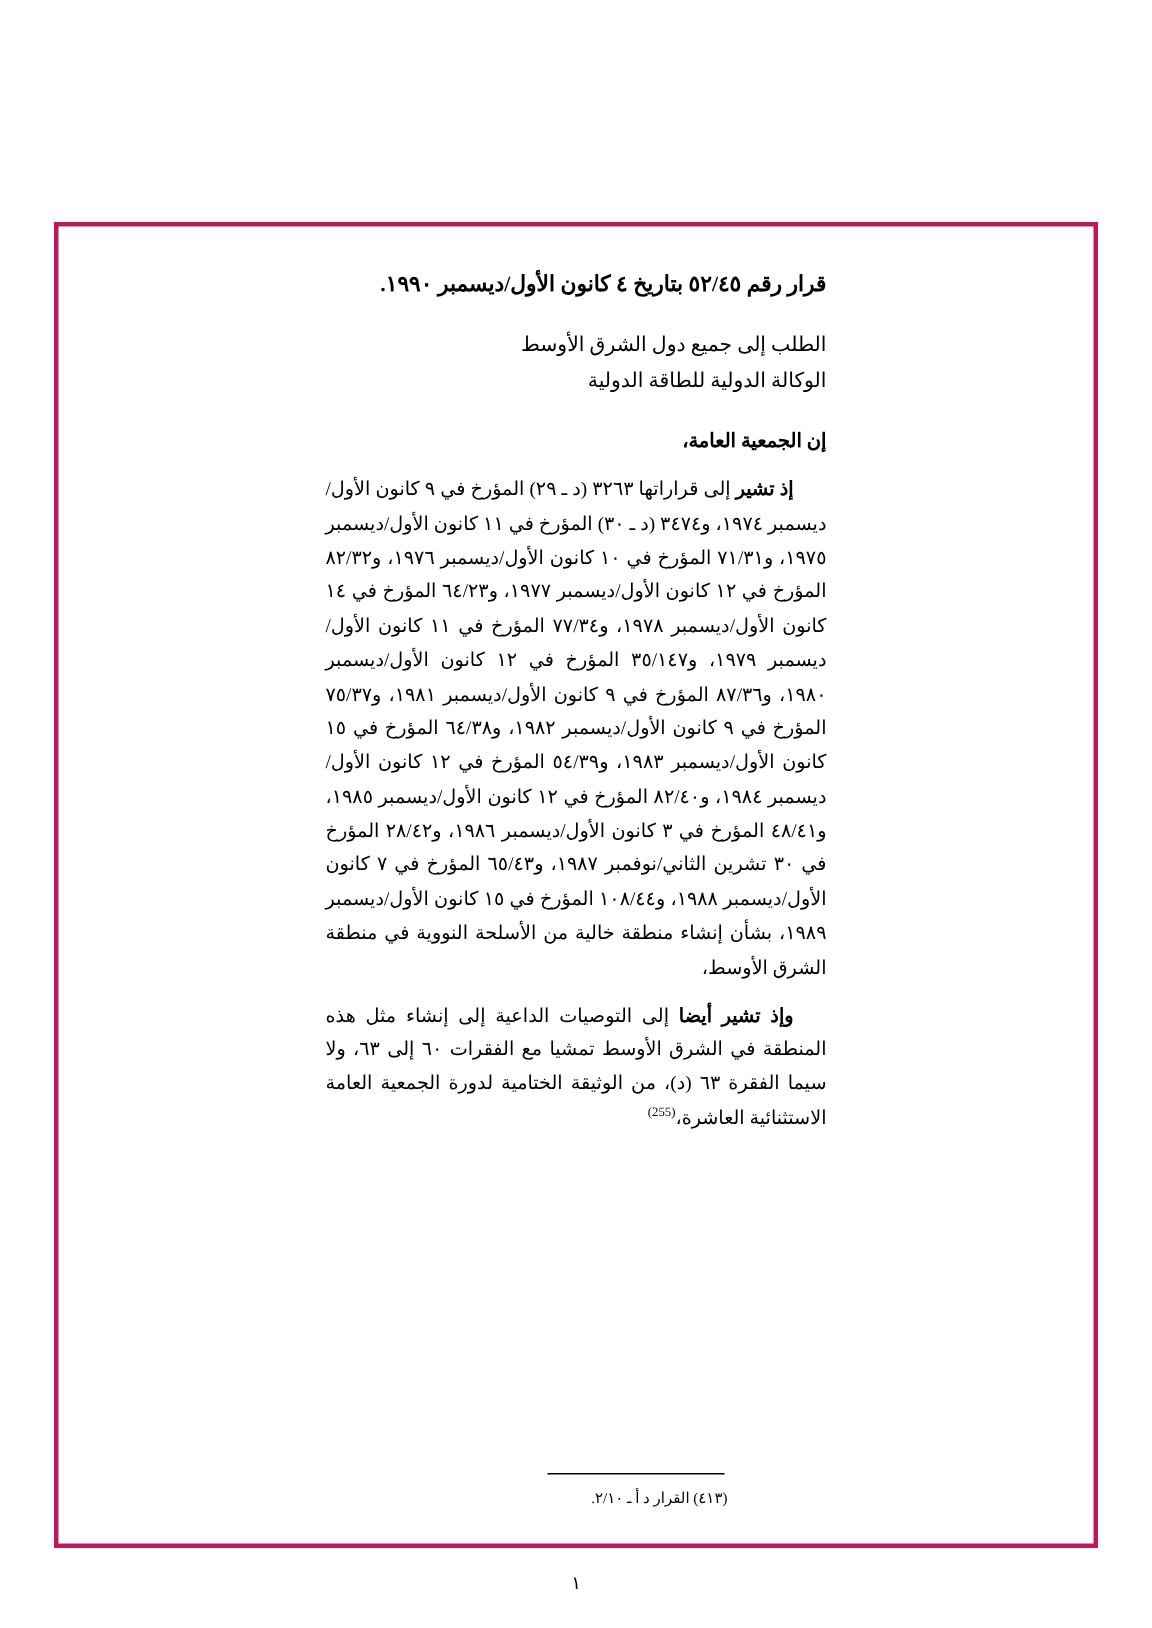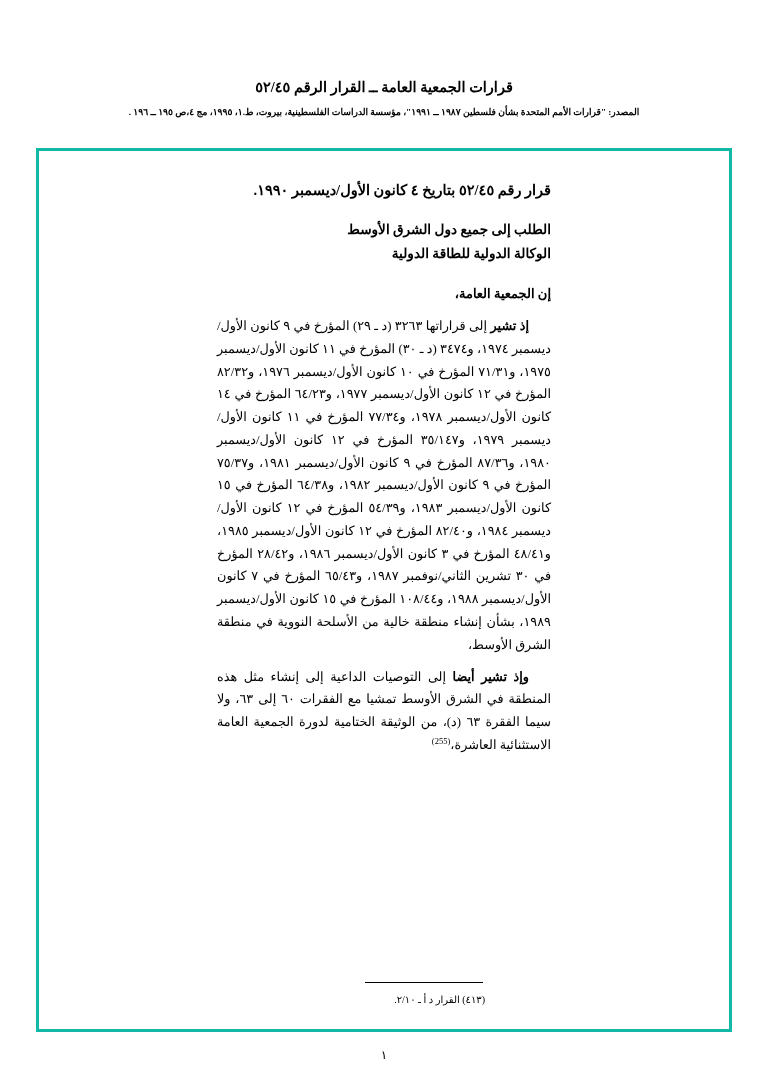--- a/index.html
+++ b/index.html
@@ -43,21 +43,21 @@
     color: #000;
   }
 
   
   .frame {
     position: absolute;
     top: 148px;
     left: 36px;
     width: 696px;
     height: 884px;
-    border: 3px solid #14b8a6;
+    border: 3px solid #be185d;
     box-sizing: border-box;
     background: #ffffff;
   }
 
   .content {
     position: absolute;
     top: 0;
     left: 0;
     right: 0;
     bottom: 0;
@@ -76,21 +76,21 @@
   .res-title {
     font-size: 14.5px;
     font-weight: bold;
     text-align: right;
     line-height: 1.6;
     margin-bottom: 16px;
   }
 
   .subject {
     font-size: 13.6px;
-    font-weight: bold;
+    font-weight: normal;
     text-align: center;
     line-height: 1.72;
     margin-bottom: 18px;
   }
 
   .assembly {
     font-size: 13px;
     font-weight: bold;
     text-align: center;
     margin-bottom: 10px;
@@ -145,24 +145,20 @@
     right: 0;
     text-align: center;
     font-size: 12px;
   }
 </style>
 </head>
 <body>
 
 <div class="page">
 
-  <div class="doc-header">
-    <div class="title">قرارات الجمعية العامة ــ القرار الرقم ٥٢/٤٥</div>
-    <div class="source">المصدر: "قرارات الأمم المتحدة بشأن فلسطين ١٩٨٧ ــ ١٩٩١"، مؤسسة الدراسات الفلسطينية، بيروت، ط.١، ١٩٩٥، مج ٤،ص ١٩٥ ــ ١٩٦ .</div>
-  </div>
 
   <div class="frame">
     <div class="content">
 
       <div class="col">
 
         <div class="res-title">قرار رقم ٥٢/٤٥ بتاريخ ٤ كانون الأول/ديسمبر ١٩٩٠.</div>
 
         <div class="subject">
           <div>الطلب إلى جميع دول الشرق الأوسط</div>

